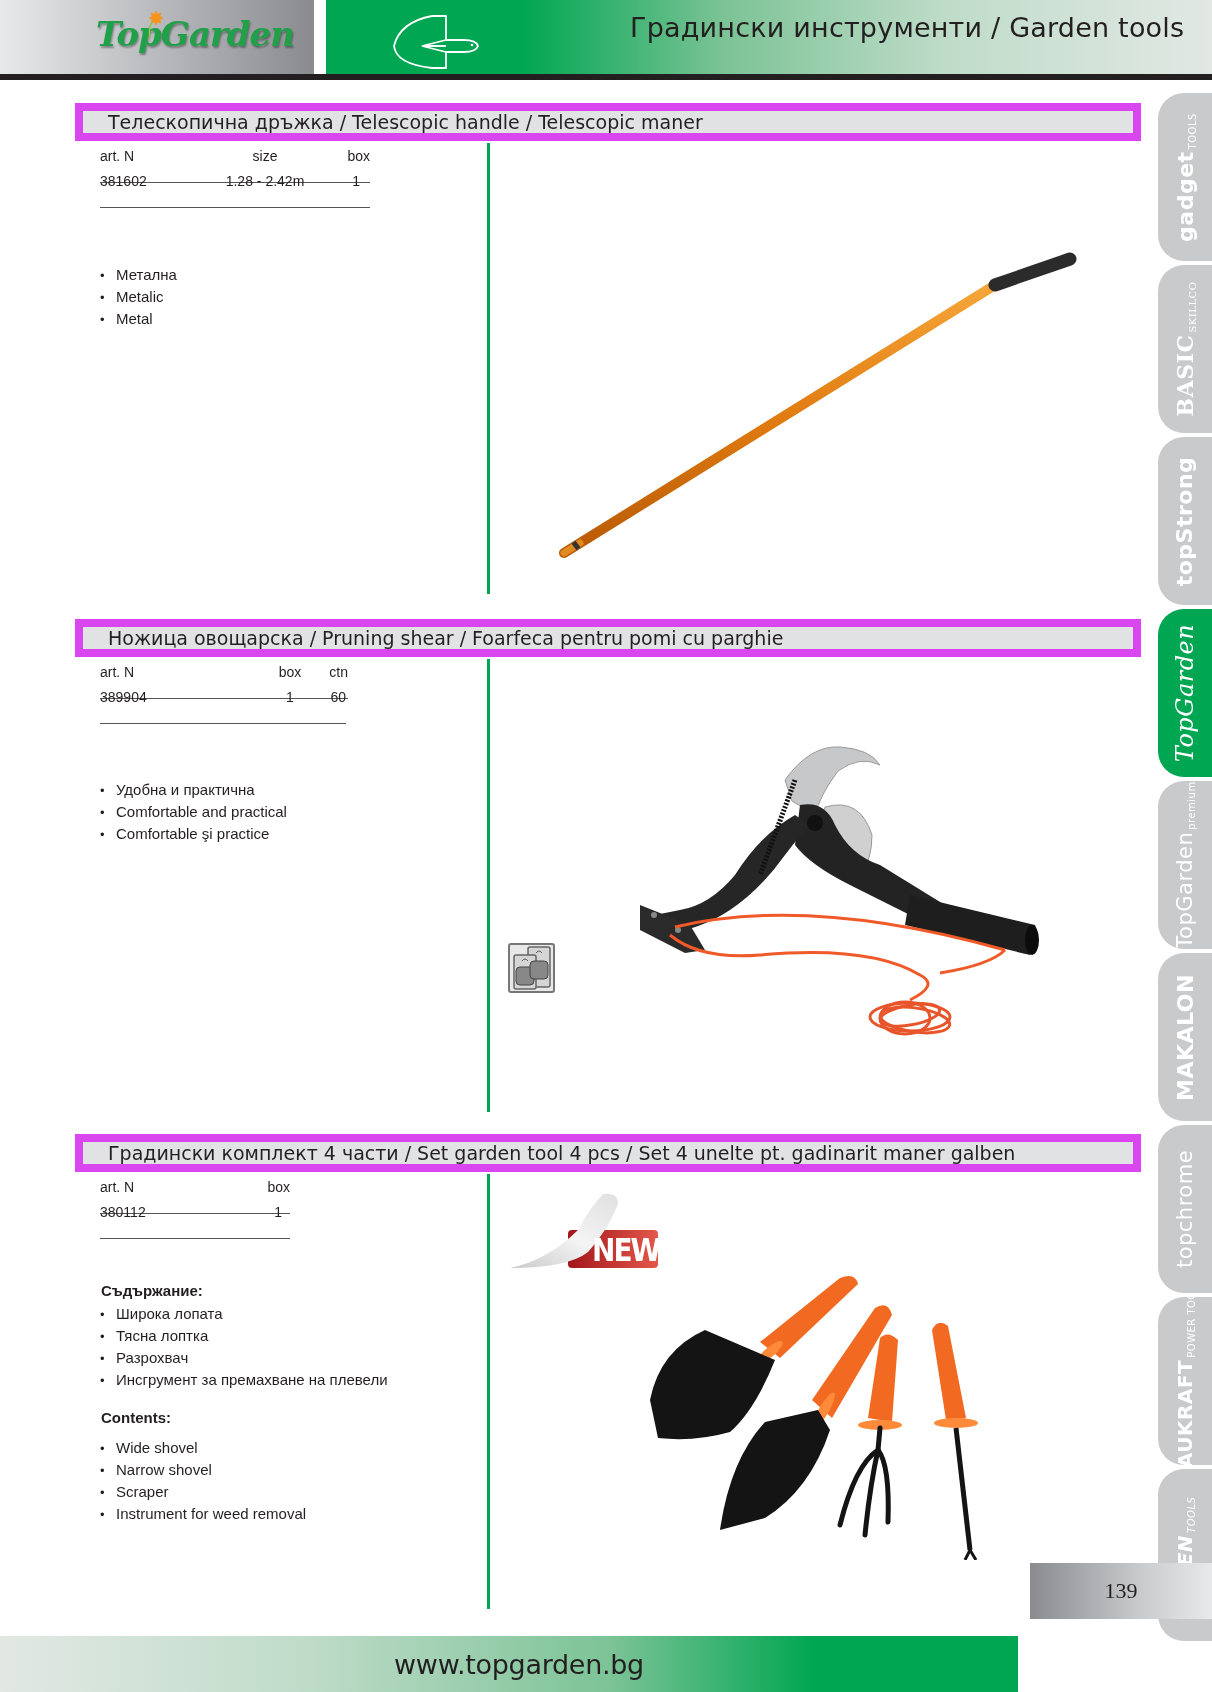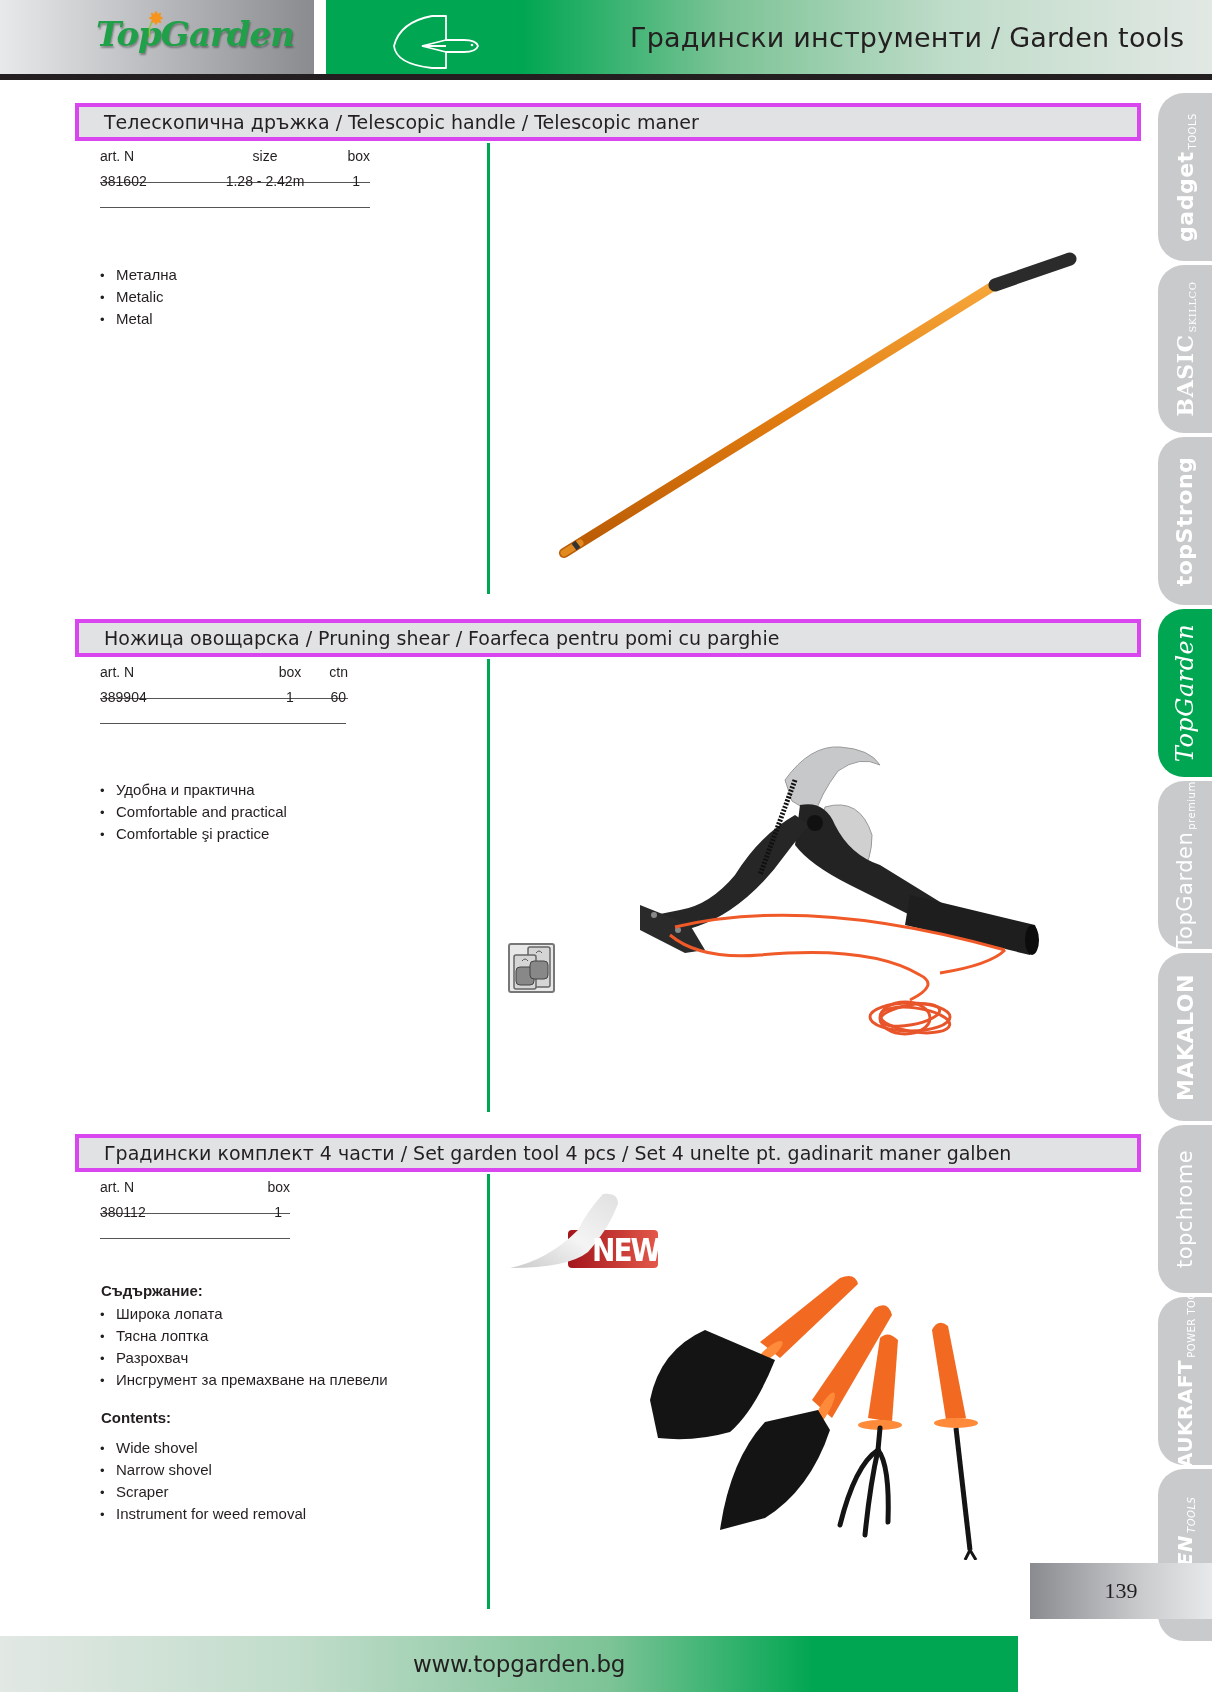--- a/index.html
+++ b/index.html
@@ -11,59 +11,59 @@
   .hdr-logo-bg { position: absolute; left: 0; top: 0; width: 314px; height: 74px;
     background: linear-gradient(90deg, #e8e9ea 0%, #b9babd 50%, #8a8b8f 100%); }
   .hdr-logo { position: absolute; left: 96px; top: 14px; font-family: "DejaVu Serif", serif;
     font-style: italic; font-weight: bold; font-size: 34px; color: #1fa049; letter-spacing: -1px;
     text-shadow: 1px 2px 2px rgba(0,0,0,0.35); }
   .hdr-flower { position: absolute; left: 146px; top: 10px; width: 20px; height: 30px; }
   .hdr-gap { position: absolute; left: 314px; top: 0; width: 12px; height: 74px; background: #ffffff; }
   .hdr-green { position: absolute; left: 326px; top: 0; width: 886px; height: 74px;
     background: linear-gradient(90deg, #00a651 0%, #00a651 22%, #7cc396 45%, #bfdcc9 70%, #e2e8e4 100%); }
   .hdr-shovel { position: absolute; left: 392px; top: 14px; width: 108px; height: 56px; }
-  .hdr-title { position: absolute; left: 630px; top: 22px; font-family: "DejaVu Sans", sans-serif;
+  .hdr-title { position: absolute; left: 630px; top: 12px; font-family: "DejaVu Sans", sans-serif;
     font-size: 27px; color: #231f20; letter-spacing: 0.2px; }
   .hdr-bar { position: absolute; left: 0; top: 74px; width: 1212px; height: 6px; background: #231f20; }
 
   
   .tabs { position: absolute; left: 1158px; top: 93px; width: 54px; }
   .tab { position: relative; width: 54px; height: 168px; margin-bottom: 4px;
     background: #c9cacc; border-radius: 26px 0 0 26px; overflow: hidden;
     display: flex; align-items: center; justify-content: center; cursor: pointer; }
   .tab.active { background: #00a651; }
   .tab-label { transform: rotate(-90deg); white-space: nowrap; color: #ffffff;
     font-family: "DejaVu Sans", sans-serif; font-weight: bold; font-size: 22px; letter-spacing: 0.5px; }
   .tab-label.serif { font-family: "DejaVu Serif", serif; font-style: italic; font-weight: normal; font-size: 24px; }
   .tab-label.thin { font-weight: normal; font-size: 21px; }
   .tab-label small { font-size: 10px; font-weight: normal; display: inline-block; margin-left: 2px; vertical-align: bottom; }
 
   
   .sec-head { position: absolute; left: 75px; width: 1066px; height: 38px;
-    background: #e1e2e4; border: 4px solid #d946ef; padding-left: 25px;
+    background: #e1e2e4; border: 8px solid #d946ef; padding-left: 25px;
     display: flex; align-items: center; font-family: "DejaVu Sans", sans-serif;
     font-size: 19px; color: #231f20; }
   .vline { position: absolute; left: 487px; width: 3px; background: #00a651; }
 
   .spec { position: absolute; left: 100px; font-size: 14px; color: #231f20; }
   .spec-row { display: flex; height: 25px; align-items: flex-end; padding-bottom: 18px;
     border-bottom: 1px solid #555; }
   .spec-row span { display: inline-block; }
 
   .bullets { position: absolute; left: 100px; font-size: 15px; color: #231f20; line-height: 21px; list-style: none; }
   .bullets li::before { content: "•"; display: inline-block; width: 16px; font-size: 13px; }
   .sub-title { position: absolute; left: 101px; font-size: 15px; font-weight: bold; color: #231f20; }
 
   .prod-img { position: absolute; }
 
   
   .ftr-left { position: absolute; left: 0; top: 1636px; width: 1018px; height: 56px;
     background: linear-gradient(90deg, #e2e8e4 0%, #bfdcc9 30%, #7cc396 60%, #00a651 80%, #00a651 100%);
     display: flex; align-items: center; justify-content: center; }
-  .ftr-url { font-family: "DejaVu Sans", sans-serif; font-size: 23px; color: #231f20; margin-left: 20px; letter-spacing: -0.3px; }
+  .ftr-url { font-family: "DejaVu Sans", sans-serif; font-size: 27px; color: #231f20; margin-left: 20px; letter-spacing: -0.3px; }
   .ftr-right { position: absolute; left: 1030px; top: 1563px; width: 182px; height: 56px;
     background: linear-gradient(90deg, #8a8b8f 0%, #c9cacc 60%, #e8e9ea 100%);
     display: flex; align-items: center; justify-content: center; }
   .ftr-page { font-family: "Liberation Serif", serif; font-size: 22px; color: #231f20; }
 </style>
 </head>
 <body>
 
 <div class="hdr">
   <div class="hdr-logo-bg"></div>

